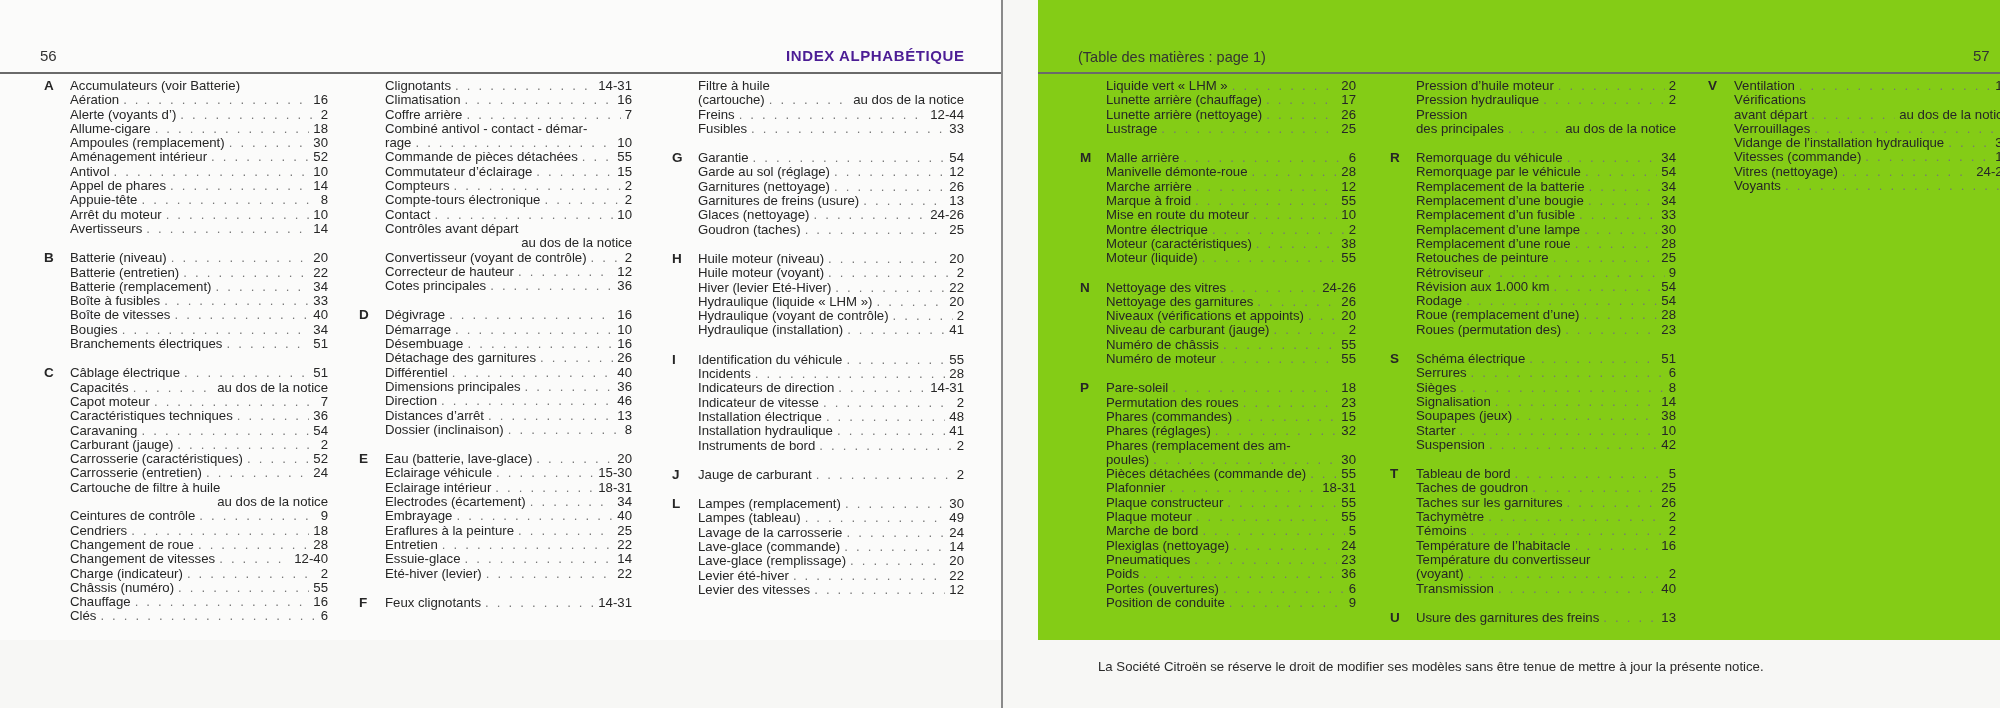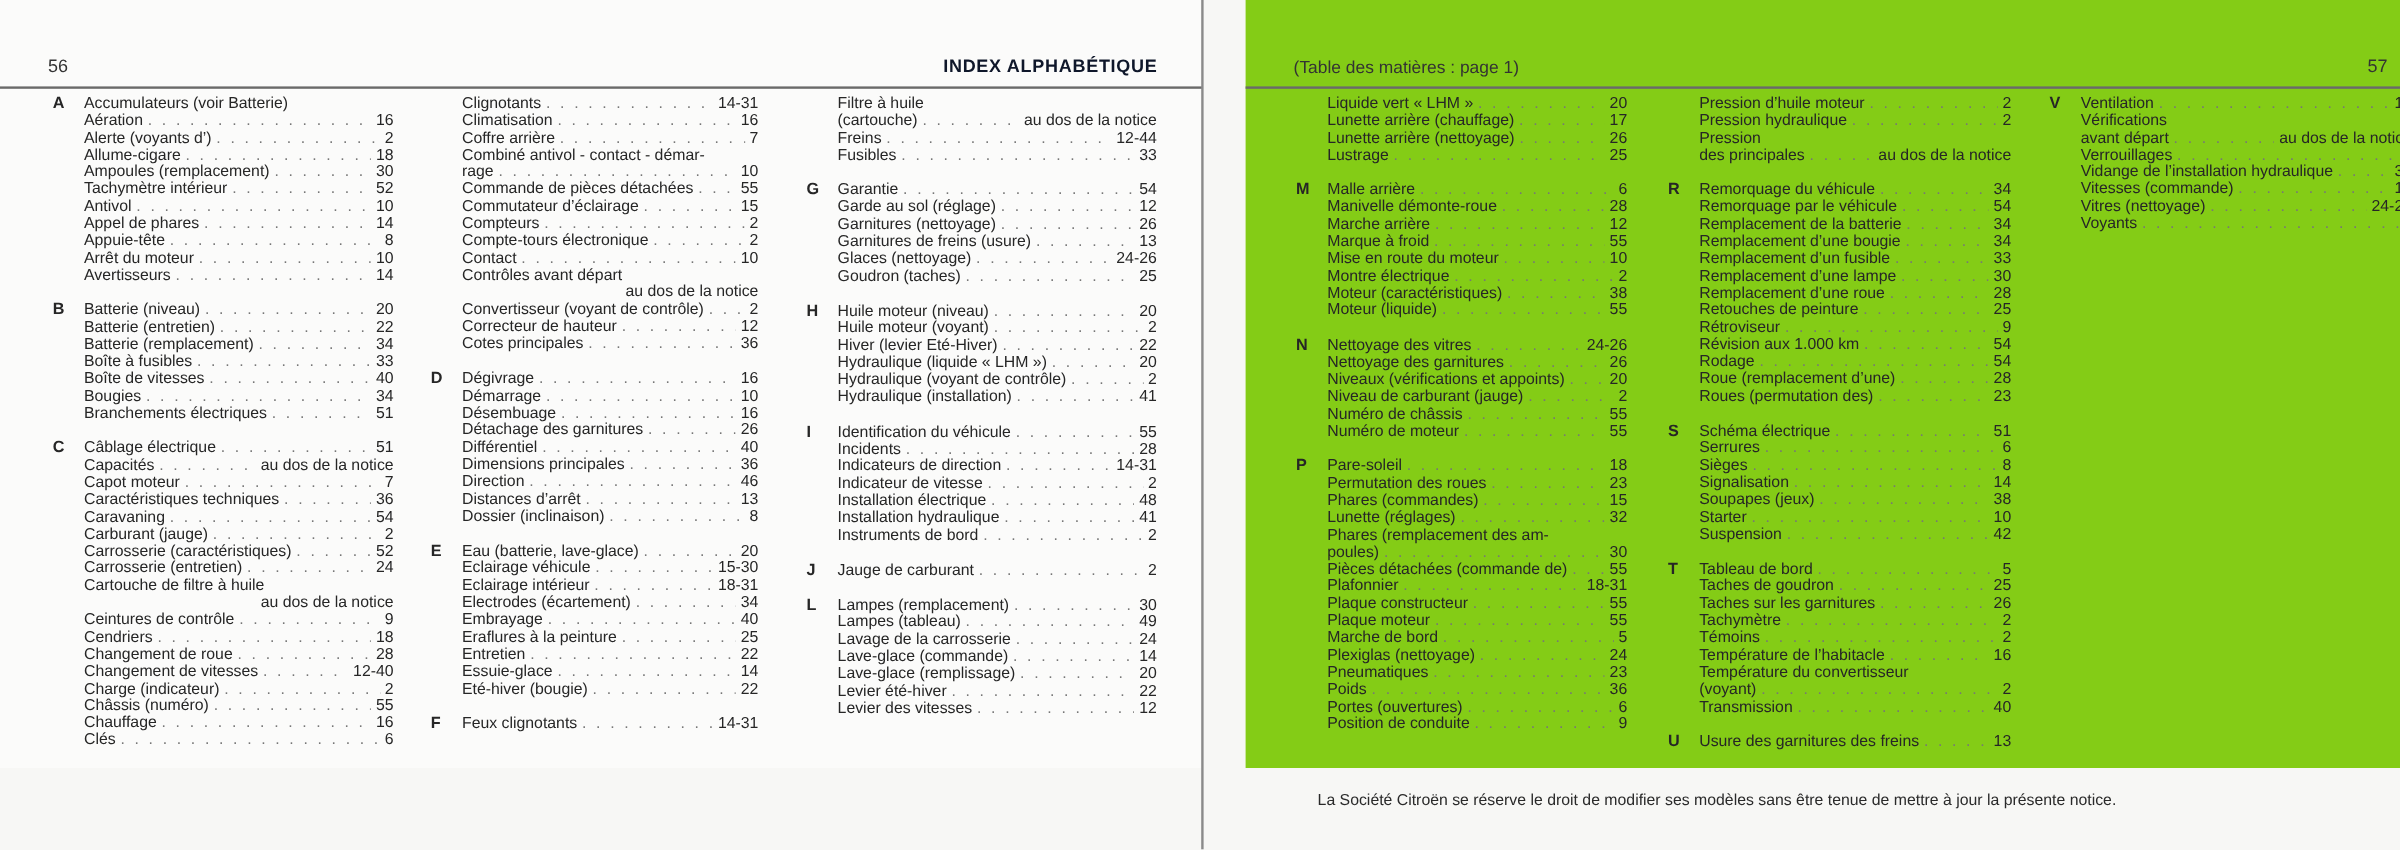--- a/index.html
+++ b/index.html
@@ -22,21 +22,21 @@
   .row .dots{flex:1 1 auto;overflow:hidden;color:#777;margin:0 4px;letter-spacing:2.2px;}
   .row .dots::before{content:". . . . . . . . . . . . . . . . . . . . . . . . . . . . . . . . . . . . . . . . . . . . . . . . . . . . . . . . .";}
   .row .pg{flex:0 0 auto;text-align:right;}
   .footer{position:absolute;top:659px;left:1062px;font-size:13.2px;color:#2a2a2a;text-align:center;}
 </style>
 </head>
 <body>
 
 <div class="page left">
   <span class="pnum" style="left:40px">56</span>
-  <span class="hdr-title" style="color: #0f172a;">INDEX ALPHABÉTIQUE</span>
+  <span class="hdr-title" style="color: #4c1d95;">INDEX ALPHABÉTIQUE</span>
   <div class="rule" style="left:0;width:1002px"></div>
 
   <div class="col" style="left:40px;width:288px">
       <div class="sec">
         <span class="letter">A</span>
         <div class="row">
           <span class="lbl">Accumulateurs (voir Batterie)</span>
           <span class="dots" style="visibility: hidden;"></span>
           <span class="pg"></span>
         </div>
@@ -54,21 +54,21 @@
           <span class="lbl">Allume-cigare</span>
           <span class="dots"></span>
           <span class="pg">18</span>
         </div>
         <div class="row">
           <span class="lbl">Ampoules (remplacement)</span>
           <span class="dots"></span>
           <span class="pg">30</span>
         </div>
         <div class="row">
-          <span class="lbl">Tachymètre intérieur</span>
+          <span class="lbl">Aménagement intérieur</span>
           <span class="dots"></span>
           <span class="pg">52</span>
         </div>
         <div class="row">
           <span class="lbl">Antivol</span>
           <span class="dots"></span>
           <span class="pg">10</span>
         </div>
         <div class="row">
           <span class="lbl">Appel de phares</span>
@@ -385,21 +385,21 @@
           <span class="lbl">Entretien</span>
           <span class="dots"></span>
           <span class="pg">22</span>
         </div>
         <div class="row">
           <span class="lbl">Essuie-glace</span>
           <span class="dots"></span>
           <span class="pg">14</span>
         </div>
         <div class="row">
-          <span class="lbl">Eté-hiver (bougie)</span>
+          <span class="lbl">Eté-hiver (levier)</span>
           <span class="dots"></span>
           <span class="pg">22</span>
         </div>
       </div>
       <div class="sec nogap">
         <span class="letter">F</span>
         <div class="row">
           <span class="lbl">Feux clignotants</span>
           <span class="dots"></span>
           <span class="pg">14-31</span>
@@ -699,21 +699,21 @@
           <span class="lbl">Permutation des roues</span>
           <span class="dots"></span>
           <span class="pg">23</span>
         </div>
         <div class="row">
           <span class="lbl">Phares (commandes)</span>
           <span class="dots"></span>
           <span class="pg">15</span>
         </div>
         <div class="row">
-          <span class="lbl">Lunette (réglages)</span>
+          <span class="lbl">Phares (réglages)</span>
           <span class="dots"></span>
           <span class="pg">32</span>
         </div>
         <div class="row">
           <span class="lbl">Phares (remplacement des am-</span>
           <span class="dots" style="visibility: hidden;"></span>
           <span class="pg"></span>
         </div>
         <div class="row">
           <span class="lbl">poules)</span>

